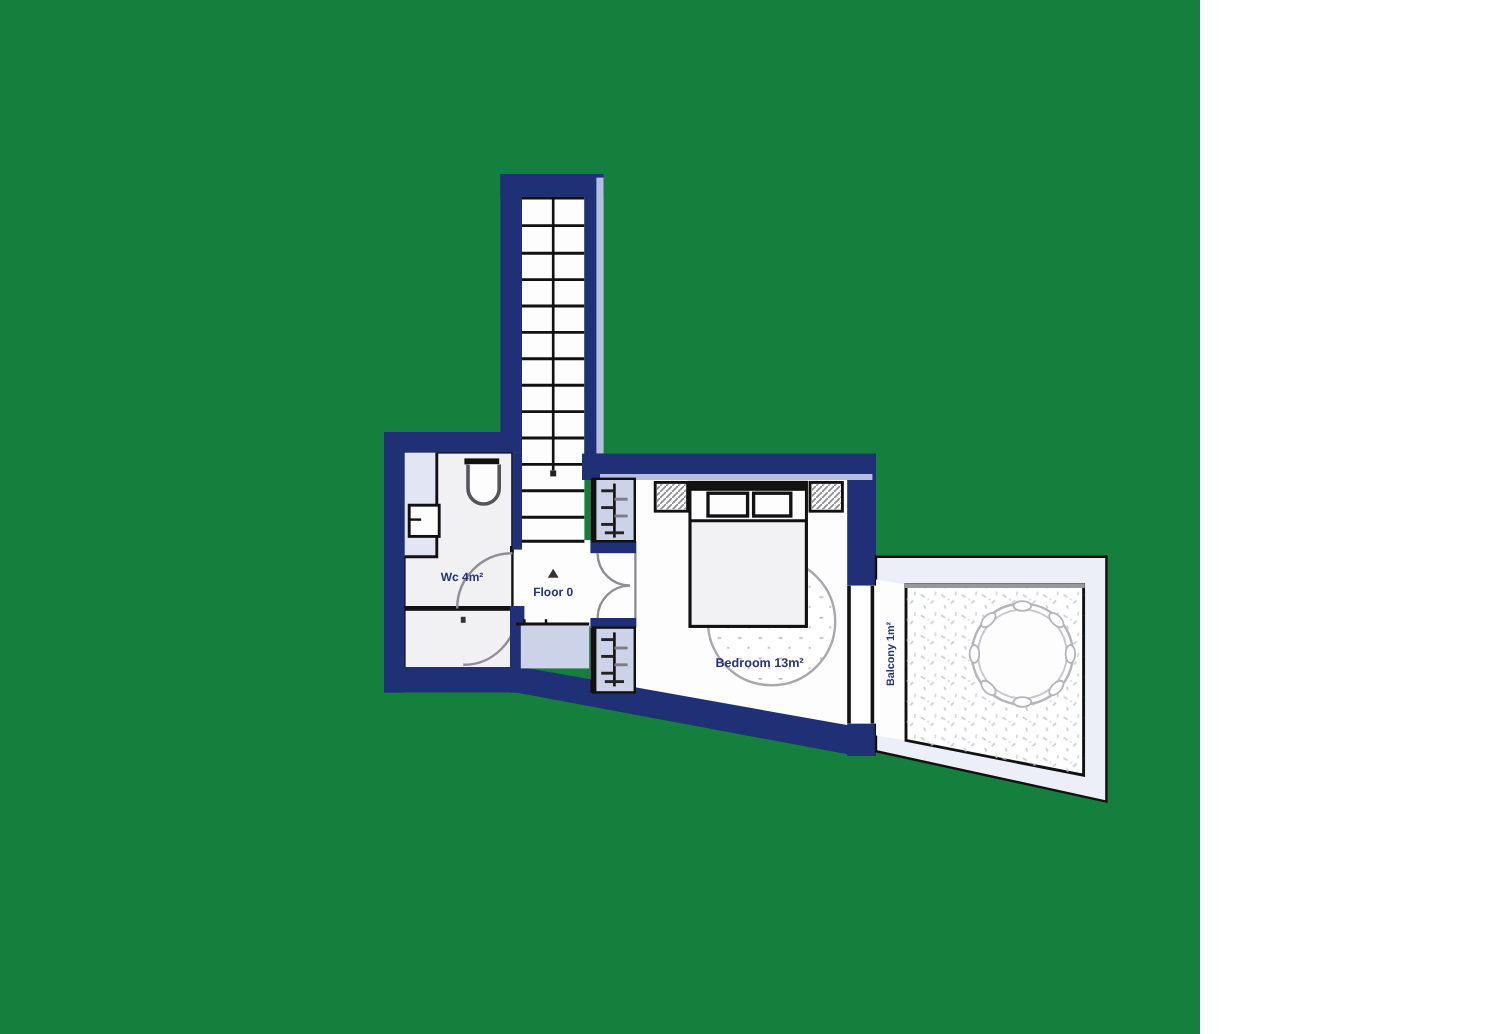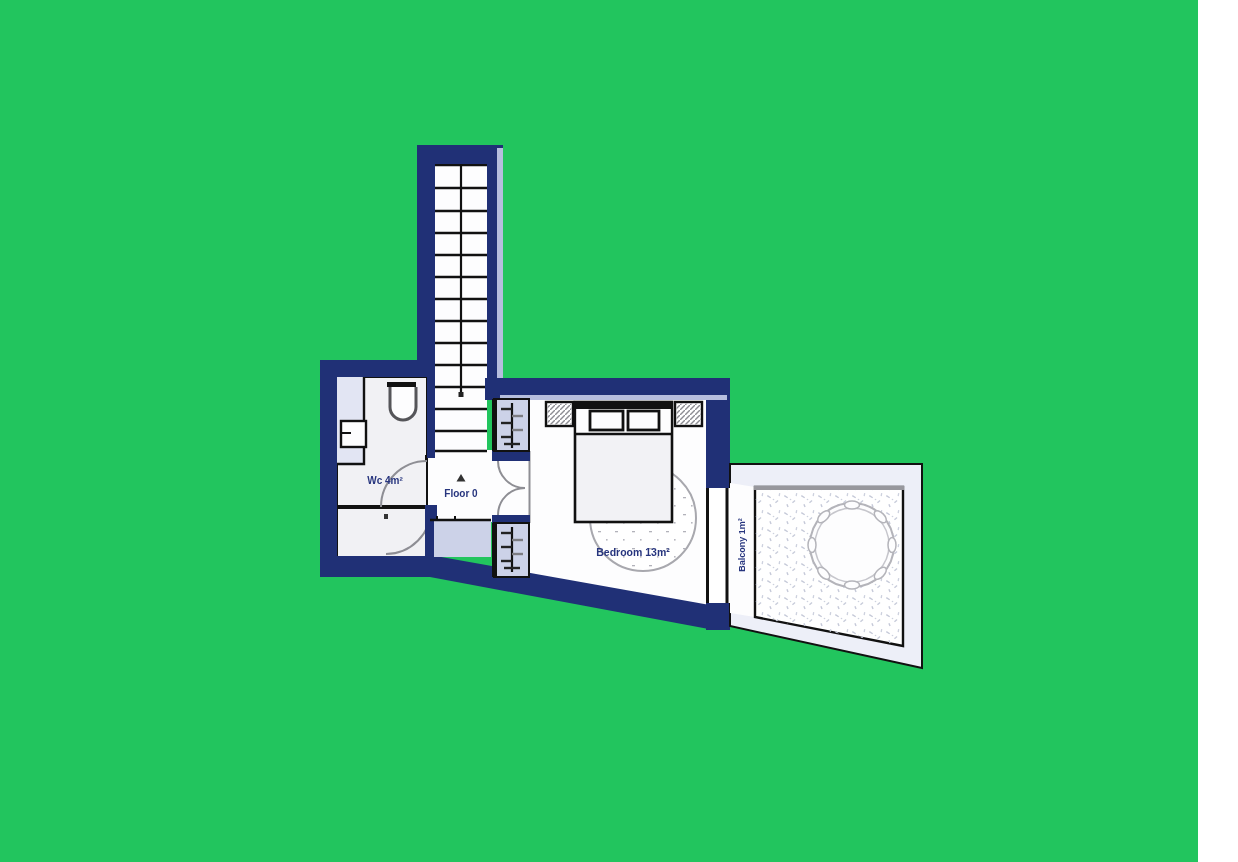--- a/index.html
+++ b/index.html
@@ -1,16 +1,16 @@
 <!DOCTYPE html>
 <html><head>
 <meta charset="utf-8">
 <style>
   html,body{margin:0;padding:0;background:#ffffff;}
-  #stage{position:relative;width:1198px;height:862px;background:#22c55e;overflow:hidden;
+  #stage{position:relative;width:1000px;height:862px;background:#15803d;overflow:hidden;
          font-family:"Liberation Sans", sans-serif;}
   svg{position:absolute;left:0;top:0;}
   text{font-family:"Liberation Sans", sans-serif;font-weight:bold;}
 </style>
 </head>
 <body>
 
 <div id="stage">
 <svg width="1238" height="862" viewBox="0 0 1238 862">
   <defs>

